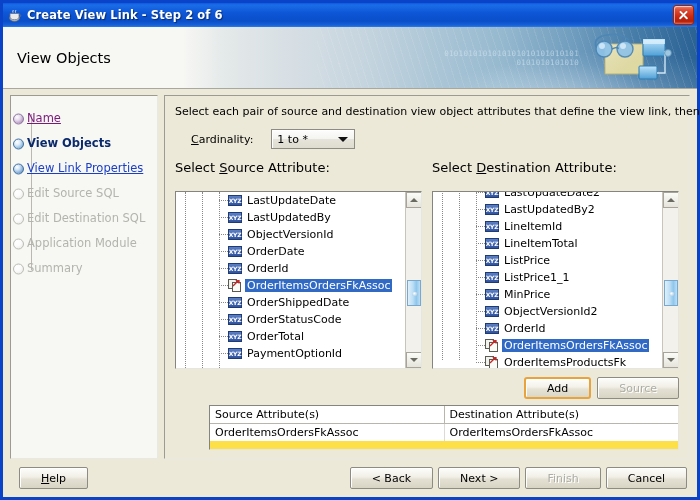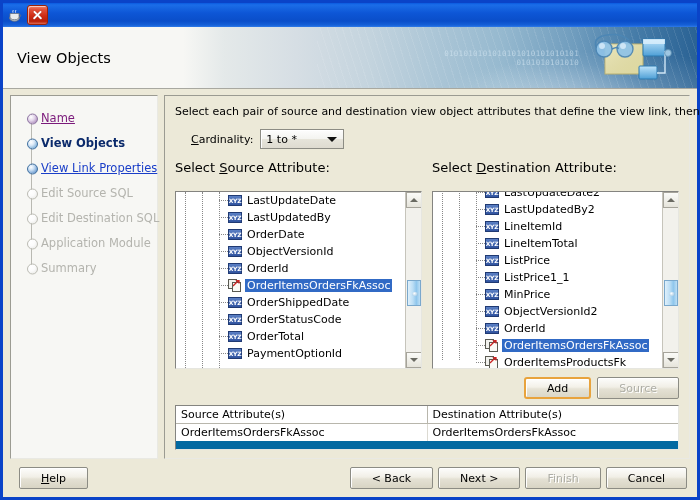--- a/index.html
+++ b/index.html
@@ -98,21 +98,21 @@
     flex: 1 1 auto; display: flex; padding: 6px 7px 0 7px; gap: 6px;
     background: #ece9d8; min-height: 0;
   }
 
   .sidebar {
     flex: 0 0 148px; width: 148px;
     background: #f7f7f4;
     border: 1px solid; border-color: #9b9b92 #e9e9e3 #e9e9e3 #9b9b92;
     padding: 10px 0 0 0; position: relative;
   }
-  .steps { position: relative; padding-left: 14px; }
+  .steps { position: relative; padding-left: 0; }
   .step-line {
     position: absolute; left: 20px; top: 8px; width: 1px; height: 156px;
     background: #b9b9b2;
   }
   .step {
     position: relative; height: 25px; display: flex; align-items: center;
     padding-left: 16px; font-size: 11.5px; white-space: nowrap;
     z-index: 2;
   }
   .step .bullet {
@@ -132,21 +132,21 @@
 
   .main {
     flex: 1 1 auto; min-width: 0;
     background: #ece9d8;
     border: 1px solid; border-color: #9b9b92 #e9e9e3 #e9e9e3 #9b9b92;
     padding: 9px 10px 8px 10px;
     display: flex; flex-direction: column;
   }
   .instr { font-size: 11px; color: #000; margin-bottom: 11px; white-space: nowrap; }
 
-  .card-row { display: flex; align-items: center; gap: 7px; margin: 0 0 11px 16px; }
+  .card-row { display: flex; align-items: center; gap: 18px; margin: 0 0 11px 16px; }
   .card-label { font-size: 11px; }
   .mn { text-decoration: underline; }
 
   .combo {
     position: relative; width: 84px; height: 20px;
     background: linear-gradient(180deg,#fdfdfd 0%,#f4f4f0 48%,#e6e4da 52%,#dedbd0 100%);
     border: 1px solid #8c8c84;
     box-shadow: inset 1px 1px 0 #fff;
     font-size: 11px; display: flex; align-items: center;
     padding-left: 5px; cursor: pointer;
@@ -252,23 +252,24 @@
     color: #000;
   }
   .btn.default {
     border: 2px solid #e8a33d; border-radius: 3px;
     background: linear-gradient(180deg,#fefefd 0%,#f3f1e8 45%,#e6e3d6 55%,#dbd7c8 100%);
   }
   .btn.disabled { color: #aeaea6; text-shadow: 1px 1px 0 #fff; cursor: default; }
 
   .table-wrap {
     height: 66px;
-    background: #0369a1;
+    background: #fde047;
     border: 1px solid; border-color: #848480 #e6e6e0 #e6e6e0 #848480;
     overflow: hidden;
+    margin-left: 34px;
   }
   table.grid { width: 100%; border-collapse: collapse; font-size: 11px; }
   table.grid th {
     text-align: left; font-weight: normal; font-size: 11px;
     padding: 2px 5px; background: #fff;
     border-bottom: 1px solid #b8b6ac; border-right: 1px solid #b8b6ac;
   }
   table.grid th:last-child { border-right: none; }
   table.grid td {
     padding: 2px 5px; background: #fff;
@@ -294,20 +295,21 @@
 
   <div class="titlebar">
     <span class="title-icon">
       <svg width="16" height="16" viewBox="0 0 16 16">
         <ellipse cx="7.5" cy="11" rx="5" ry="3.3" fill="#bfc7cf" stroke="#6b7480" stroke-width=".8"></ellipse>
         <path d="M3 6.5h9v3.2a4.5 3 0 0 1-9 0z" fill="#e8eaec" stroke="#6b7480" stroke-width=".8"></path>
         <path d="M12 7.2c2 0 2.4 2.4.3 2.8" fill="none" stroke="#6b7480" stroke-width=".9"></path>
         <path d="M6 5.6c-.8-1 .6-1.6 0-2.6M8.6 5.6c-.8-1 .6-1.6 0-2.6" fill="none" stroke="#fff" stroke-width=".9" opacity=".9"></path>
       </svg>
     </span>
+    <span class="title-text">Create View Link - Step 2 of 6</span>
     <span class="close-btn"></span>
   </div>
 
   <div class="header">
     <div class="header-grad"></div>
     <div class="header-swirl"></div>
     <div class="binary">
       <div>0101010101010101010101010101</div>
       <div>0101010101010</div>
     </div>
@@ -412,26 +414,26 @@
                   <span class="tlabel">LastUpdateDate</span>
                 </div>
               <div class="trow">
                   <span class="hdash"></span>
                   <span class="ico-xyz">XYZ</span>
                   <span class="tlabel">LastUpdatedBy</span>
                 </div>
               <div class="trow">
                   <span class="hdash"></span>
                   <span class="ico-xyz">XYZ</span>
+                  <span class="tlabel">ObjectVersionId</span>
+                </div>
+              <div class="trow">
+                  <span class="hdash"></span>
+                  <span class="ico-xyz">XYZ</span>
                   <span class="tlabel">OrderDate</span>
-                </div>
-              <div class="trow">
-                  <span class="hdash"></span>
-                  <span class="ico-xyz">XYZ</span>
-                  <span class="tlabel">ObjectVersionId</span>
                 </div>
               <div class="trow">
                   <span class="hdash"></span>
                   <span class="ico-xyz">XYZ</span>
                   <span class="tlabel">OrderId</span>
                 </div>
 
               <div class="trow sel">
                 <span class="hdash"></span>
                 <span class="ico-assoc">

